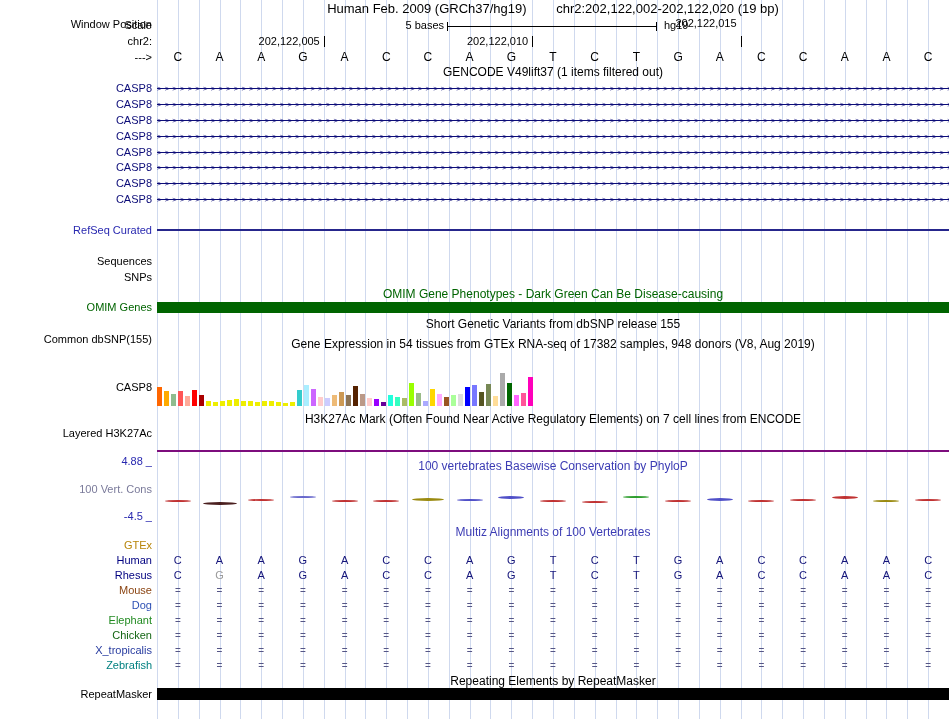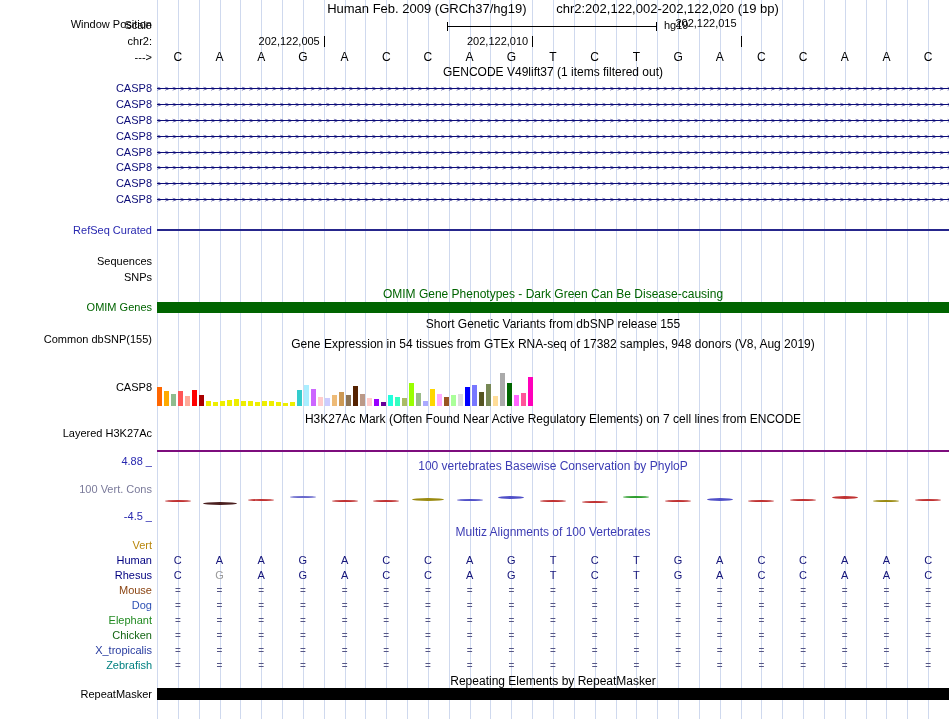--- a/index.html
+++ b/index.html
@@ -42,20 +42,21 @@
   <div class="tophdr">
     <span>Human Feb. 2009 (GRCh37/hg19)</span>
     <span style="margin-left:26px">chr2:202,122,002-202,122,020 (19 bp)</span>
   </div>
 
   <div class="lbl" style="top:18px">Window Position</div>
   <div class="lbl" style="top:19px">Scale</div>
   <div class="lbl" style="top:35px">chr2:</div>
   <div class="lbl" style="top:51px">---&gt;</div>
 
+  <div id="scale-text">5 bases</div>
   <div class="tick" style="left:447px;top:22px;height:9px"></div>
   <div id="scale-line"></div>
   <div class="tick" style="left:656px;top:22px;height:9px"></div>
   <div id="hg19">hg19</div>
   <div style="position:absolute;left:157px;top:34px;width:792px;height:30px"></div>
 
   <div class="chdr" style="top:66px">GENCODE V49lift37 (1 items filtered out)</div>
 
   <div class="lbl blue2" style="top:224px">RefSeq Curated</div>
   <div class="bar-line" style="top:229px;height:2px;background:#26268c"></div>
@@ -133,21 +134,21 @@
   <div class="lbl" style="top:427px">Layered H3K27Ac</div>
   <div class="bar-line" style="top:450px;height:2px;background:#7d0d7d"></div>
 
   <div class="chdr blue" style="top:460px">100 vertebrates Basewise Conservation by PhyloP</div>
   <div class="lbl blue2" style="top:455px">4.88 _</div>
   <div class="lbl grayblue" style="top:483px">100 Vert. Cons</div>
   <div class="lbl blue2" style="top:510px">-4.5 _</div>
   <div style="position:absolute;left:157px;top:470px;width:792px;height:48px"></div>
 
   <div class="chdr blue" style="top:526px">Multiz Alignments of 100 Vertebrates</div>
-  <div class="lbl orange" style="top:539px">Vert</div>
+  <div class="lbl orange" style="top:539px">GTEx</div>
 
   <div class="chdr" style="top:675px">Repeating Elements by RepeatMasker</div>
   <div class="lbl" style="top:688px">RepeatMasker</div>
   <div class="bar-line" style="top:688px;height:12px;background:#000"></div>
 <div class="ticklabel" style="top: 35px; width: 162.737px;">202,122,005</div>
     <div class="tick" style="left: 323.737px; top: 36px; height: 11px;"></div>
     <div class="ticklabel" style="top: 35px; width: 371.158px;">202,122,010</div>
     <div class="tick" style="left: 532.158px; top: 36px; height: 11px;"></div>
     <div class="ticklabel" style="top: 17px; width: 579.579px;">202,122,015</div>
     <div class="tick" style="left: 740.579px; top: 36px; height: 11px;"></div>

